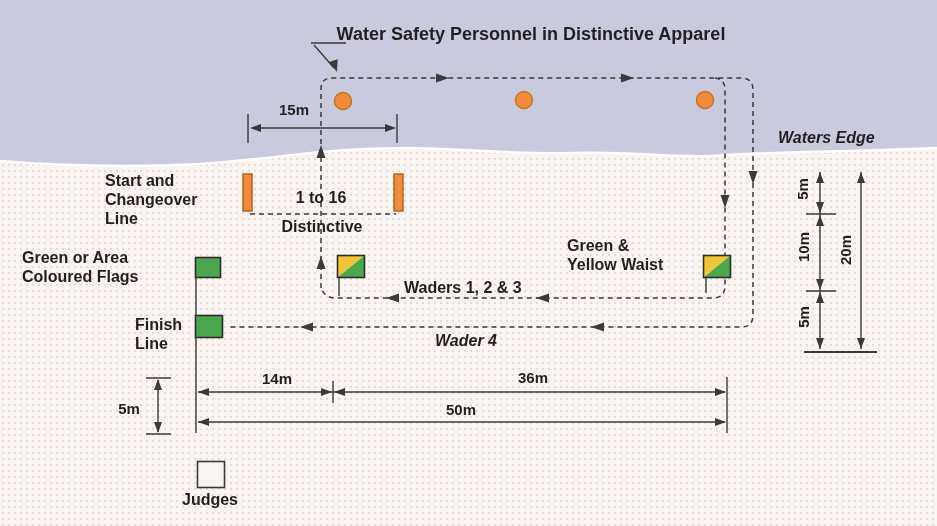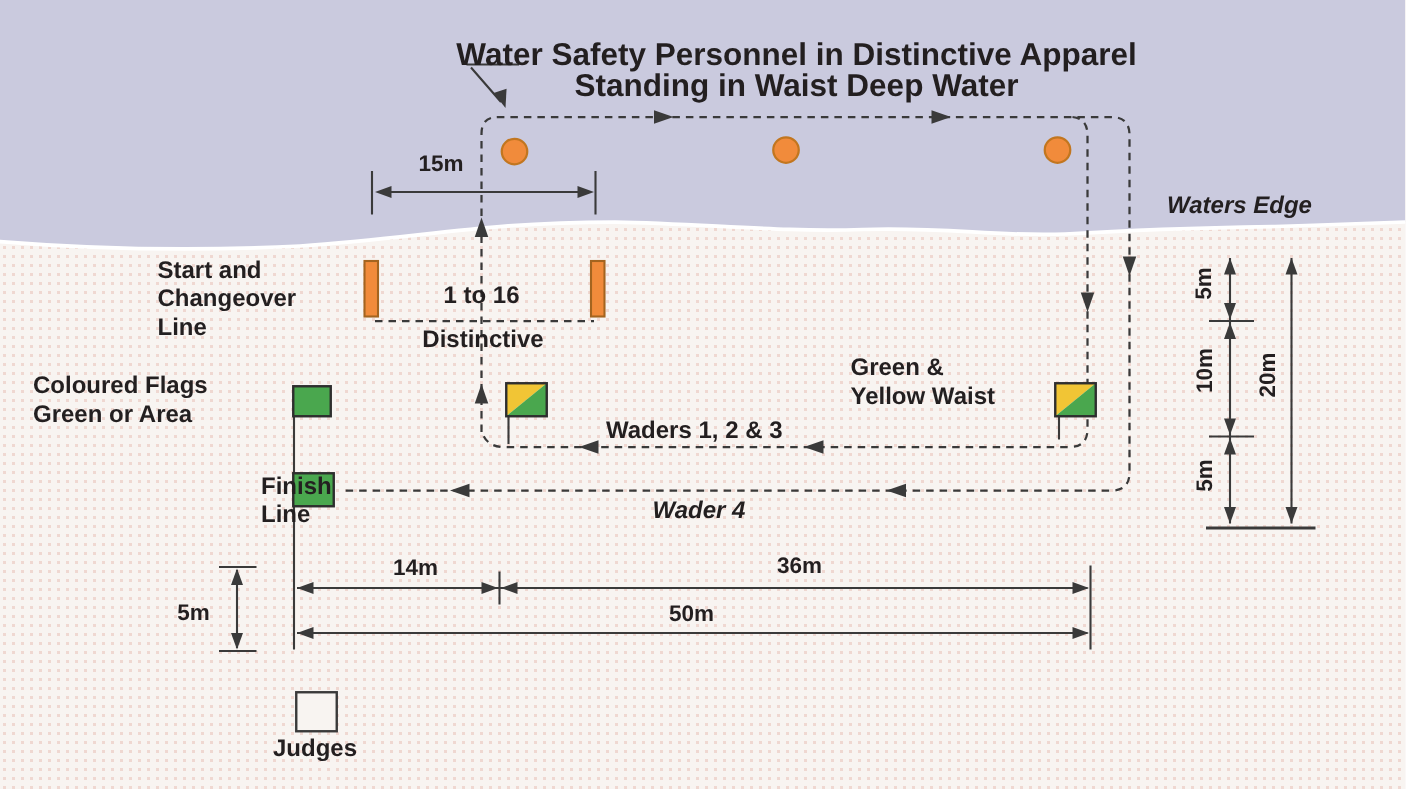--- a/index.html
+++ b/index.html
@@ -14,21 +14,21 @@
   }
   svg.layer{position:absolute;left:0;top:0;}
   .lbl{
     position:absolute;
     font:600 16px "Liberation Sans", sans-serif;
     color:#231f20;
     white-space:nowrap;
     line-height:1.2;
     z-index:5;
   }
-  .ann{font-size:21px;}
+  .ann{font-size:18px;}
   .ctr{transform:translateX(-50%);}
   .dim{font-size:15px;}
   .rot{transform:translate(-50%,-50%) rotate(-90deg);transform-origin:center;}
 </style>
 </head>
 <body>
 
 <div id="stage">
 
   <svg class="layer" width="937" height="526" viewBox="0 0 937 526">
@@ -119,36 +119,35 @@
     <g>
       <polygon points="703.5,255.5 730.5,255.5 703.5,277.5" fill="#f1c535"></polygon>
       <polygon points="730.5,255.5 730.5,277.5 703.5,277.5" fill="#4aa74e"></polygon>
       <rect x="703.5" y="255.5" width="27" height="22" fill="none" stroke="#2e2e2e" stroke-width="1.6"></rect>
     </g>
 
     <rect x="197.5" y="461.5" width="27" height="26" fill="#f8f4f1" stroke="#3a3a3a" stroke-width="1.6"></rect>
   </svg>
 
   <div class="lbl ann ctr" style="left:531px;top:24px;">Water Safety Personnel in Distinctive Apparel</div>
-  <div class="lbl ann ctr" style="left:531px;top:45px;">Standing in Waist Deep Water</div>
 
   <div class="lbl" style="left:778px;top:128px;font-style:italic;">Waters Edge</div>
 
   <div class="lbl" style="left:105px;top:171px;">
     <div>Start and</div>
     <div>Changeover</div>
     <div>Line</div>
   </div>
 
   <div class="lbl" style="left:22px;top:248px;">
+    <div>Green or Area</div>
     <div>Coloured Flags</div>
-    <div>Green or Area</div>
   </div>
 
-  <div class="lbl" style="left:135px;top:315px;margin-left:39px;">
+  <div class="lbl" style="left:135px;top:315px;">
     <div>Finish</div>
     <div>Line</div>
   </div>
 
   <div class="lbl ctr" style="left:321px;top:188px;">1 to 16</div>
   <div class="lbl ctr" style="left:322px;top:217px;">Distinctive</div>
 
 
   <div class="lbl" style="left:567px;top:236px;">
     <div>Green &amp;</div>

